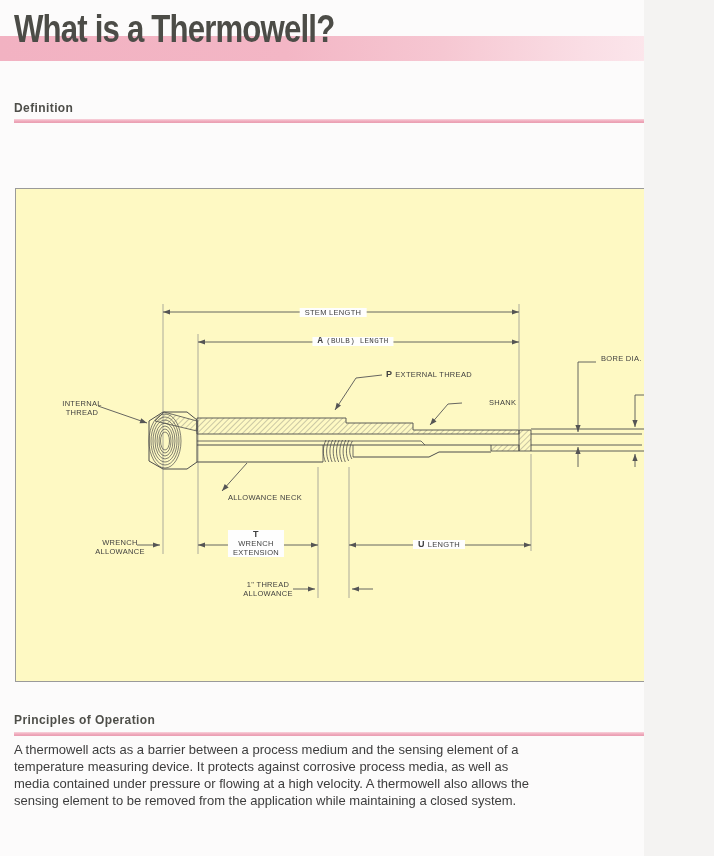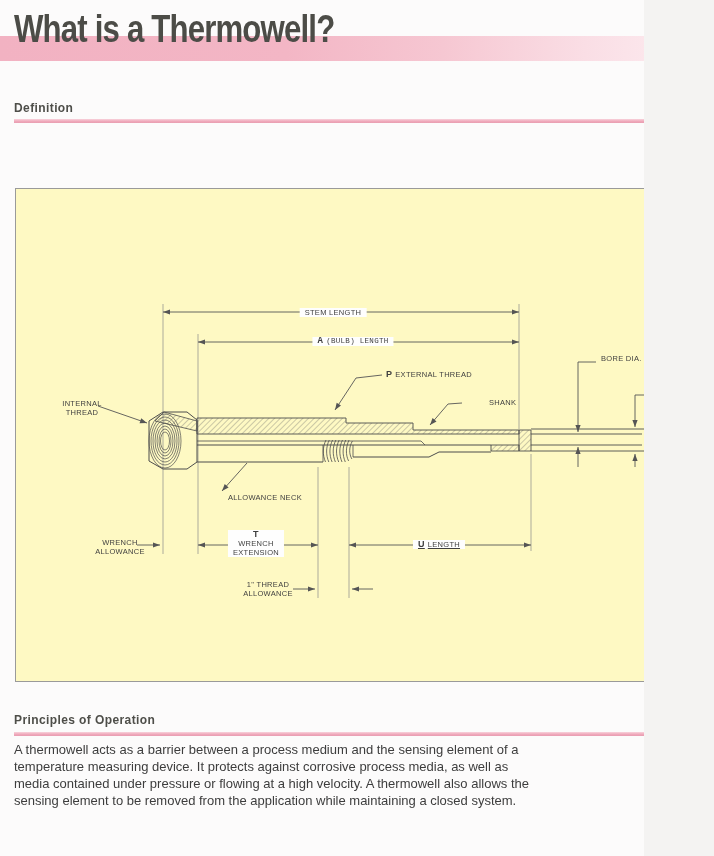--- a/index.html
+++ b/index.html
@@ -162,21 +162,21 @@
       <span style="display:block">WRENCH</span>
       <span style="display:block">ALLOWANCE</span>
     </div>
 
     <div class="dlabel center onln" style="left:240px;top:341px;">
       <span class="boldline" style="display:block">T</span>
       <span style="display:block">WRENCH</span>
       <span style="display:block">EXTENSION</span>
     </div>
 
-    <div class="dlabel center onln" style="left:423px;top:351px;text-decoration:underline;">
+    <div class="dlabel center onln" style="left:423px;top:351px;">
       <span class="dim-prefix">U</span><span>LENGTH</span>
     </div>
 
     <div class="dlabel center" style="left:252px;top:391px;">
       <span style="display:block">1" THREAD</span>
       <span style="display:block">ALLOWANCE</span>
     </div>
   </div>
 
   <div class="sec-heading" style="top:713px;">Principles of Operation</div>

